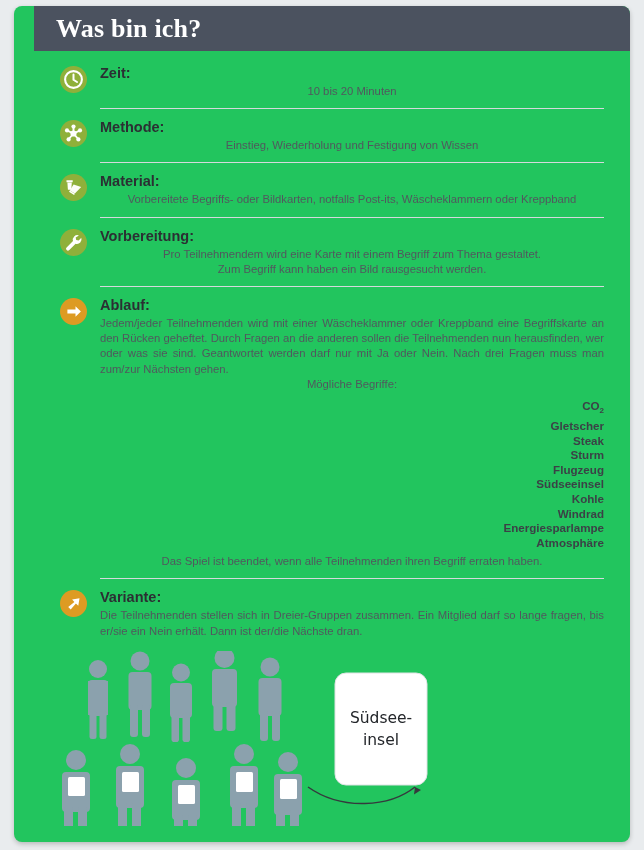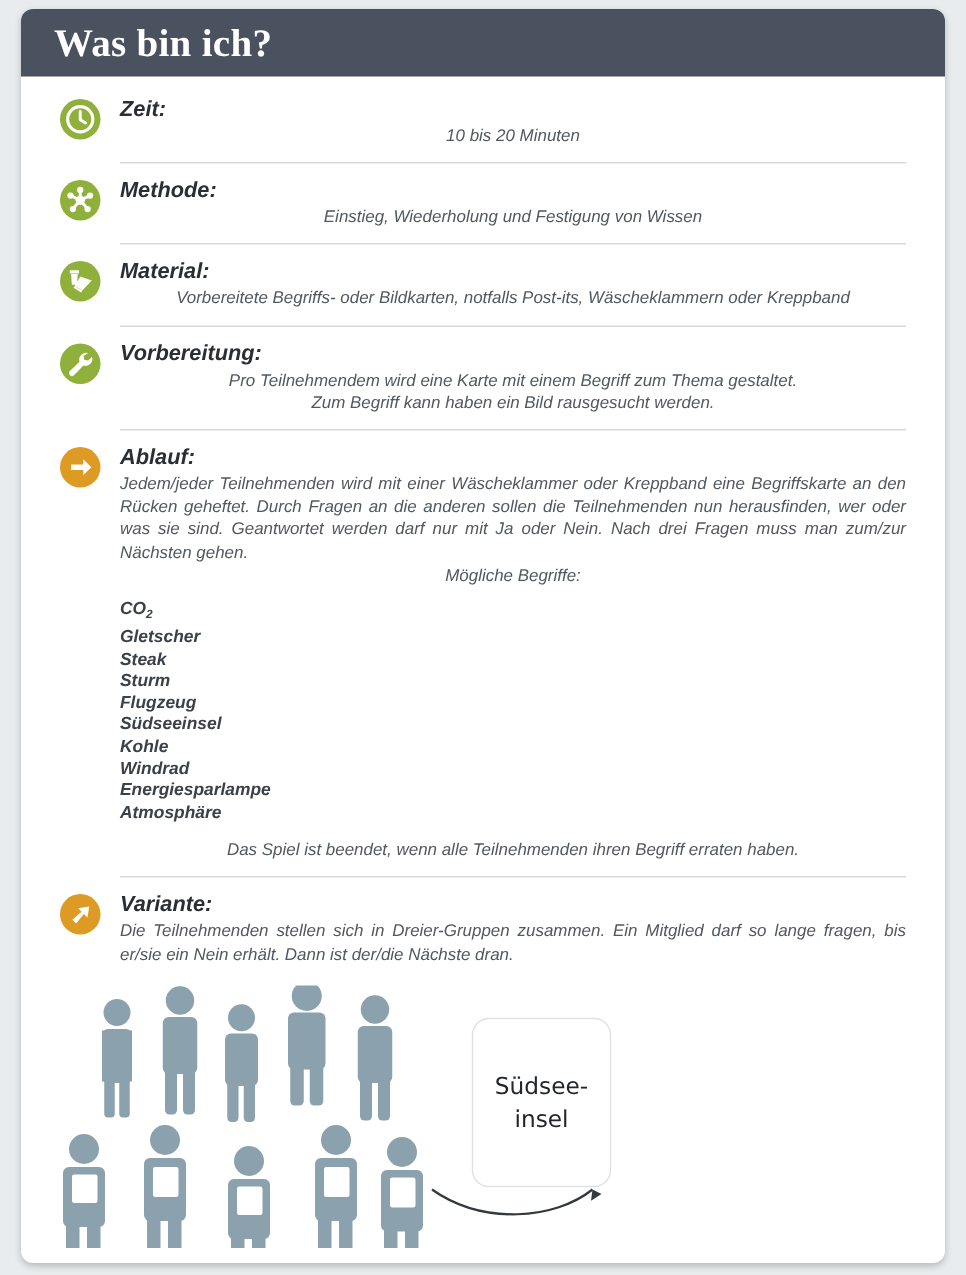--- a/index.html
+++ b/index.html
@@ -5,46 +5,47 @@
   html,body{margin:0;padding:0;}
   body{
     width:644px;height:850px;
     background:#e9ecee;
     font-family:"Liberation Sans",sans-serif;
     -webkit-font-smoothing:antialiased;
   }
   .page{
     position:absolute;left:14px;top:6px;
     width:616px;height:836px;
-    background:#ffffff;
+    background:#22c55e;
     border-radius:8px;
     box-shadow:0 2px 5px rgba(0,0,0,.22);
     overflow:hidden;
     box-sizing:border-box;
+    padding-left:20px;
   }
   .titlebar{
     height:45px;
     background:#4b525f;
     display:flex;align-items:center;
     padding-left:22px;
     box-sizing:border-box;
   }
   .titlebar h1{
     margin:0;
     font-family:"Liberation Serif",serif;
     font-weight:bold;
     font-size:26px;
     color:#ffffff;
     letter-spacing:.2px;
   }
   .body{
     padding:14px 26px 0 26px;
     box-sizing:border-box;
   }
-  .sect{position:relative;padding-left:40px;font-style:italic;}
+  .sect{position:relative;padding-left:40px;}
   .divider{
     height:1px;background:#d5d9dc;
     margin:9px 0 10px 40px;
   }
   .icon{
     position:absolute;left:0;top:1px;
     width:27px;height:27px;border-radius:50%;
     display:block;
   }
   .icon.green{background:#8fb03a;}
@@ -58,25 +59,26 @@
   }
   p.txt{
     margin:0;
     font-size:11.3px;
     line-height:15.2px;
     color:#51585e;
     text-align:center;
   }
   p.just{text-align:justify;}
   .terms{
-    margin:7px 0 11px 0;
+    margin:7px 0 4px 0;
     font-size:11.6px;
     line-height:14.6px;
     color:#3b4146;
     font-weight:600;
+    text-align:right;
   }
   .terms div{white-space:nowrap;}
   .terms sub{font-size:8px;}
   .lead{margin-top:8px;}
   .after{margin-top:9px;}
   .illu{position:relative;height:175px;margin-top:12px;}
   .illu svg{position:absolute;left:0;top:0;}
 </style>
 </head>
 <body>

